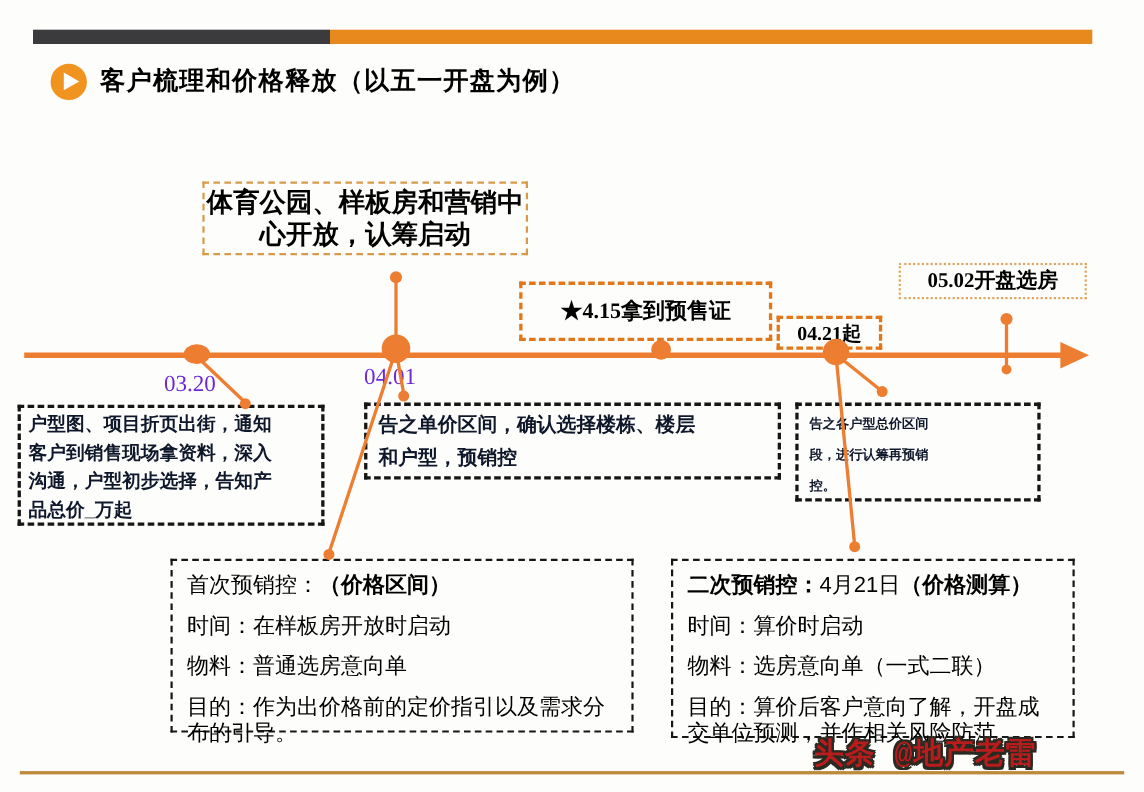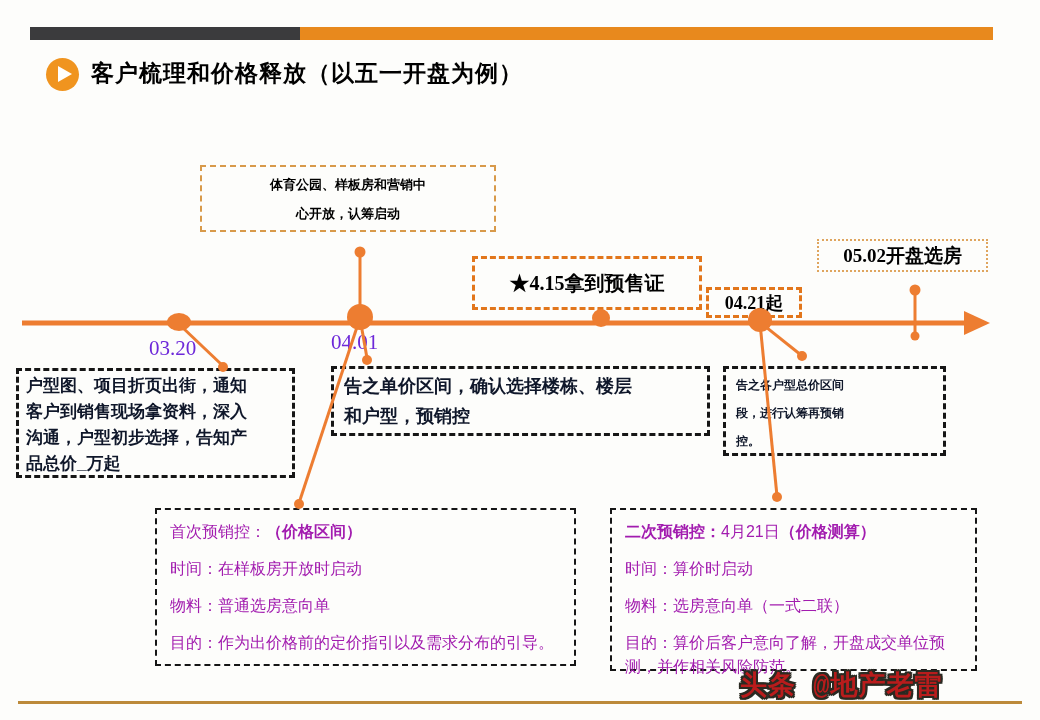--- a/index.html
+++ b/index.html
@@ -13,41 +13,41 @@
   .bar.orange{left:300px;width:693px;background:#e8891d;}
   
   .title-row{position:absolute;left:46px;top:58px;display:flex;align-items:flex-start;}
   .play{width:33px;height:33px;border-radius:50%;background:#f0941f;position:relative;flex:none;}
   .play::after{content:"";position:absolute;left:12px;top:8px;width:0;height:0;
     border-left:14px solid #fff;border-top:8.5px solid transparent;border-bottom:8.5px solid transparent;}
   .slide-title{margin-left:12px;font-family:"Liberation Serif",serif;font-weight:bold;
     font-size:23px;letter-spacing:1px;color:#000;}
   
   .callout{position:absolute;text-align:center;color:#000;font-weight:bold;box-sizing:border-box;}
-  .co-park{left:200px;top:165px;width:296px;height:67px;border:2px dashed #d89a4a;
-    font-size:13px;line-height:29px;padding-top:3px;}
+  .co-park{left:184px;top:165px;width:296px;height:67px;border:2px dashed #d89a4a;
+    font-size:24px;line-height:29px;padding-top:3px;}
   .co-cert{left:472px;top:256px;width:230px;height:54px;border:3px dashed #e2761b;
     font-size:20px;line-height:48px;font-family:"Liberation Serif",sans-serif;}
   .co-0421{left:706px;top:287px;width:96px;height:31px;border:3px dashed #e2761b;
     font-size:18px;line-height:27px;font-family:"Liberation Serif",sans-serif;}
   .co-open{left:817px;top:239px;width:171px;height:33px;border:2px dotted #dfa55e;
     font-size:19px;line-height:30px;font-family:"Liberation Serif",sans-serif;}
   
   .date-label{position:absolute;font-family:"Liberation Serif",serif;font-size:21px;color:#6d28d9;}
   .dl-0320{left:149px;top:336px;}
   .dl-0401{left:331px;top:330px;}
   
   .action{position:absolute;border:3px dashed #161616;box-sizing:border-box;
     font-weight:bold;color:#0f172a;background:transparent;}
   .act-left{left:16px;top:368px;width:279px;height:110px;font-size:17px;line-height:26px;padding:2px 7px;}
   .act-mid{left:331px;top:366px;width:379px;height:70px;font-size:18px;line-height:30px;padding:2px 10px;}
   .act-right{left:723px;top:366px;width:223px;height:90px;font-size:12px;line-height:28px;padding:2px 10px;}
   
   .detail{position:absolute;border:2.5px dashed #161616;box-sizing:border-box;
-    font-size:16px;color:#a21caf;padding:10px 13px;}
+    font-size:20px;color:#000000;padding:10px 13px;}
   .det-first{left:155px;top:508px;width:421px;height:158px;}
   .det-second{left:610px;top:508px;width:367px;height:163px;}
   .detail .row{margin-bottom:13px;line-height:24px;}
   .detail .row:last-child{margin-bottom:0;}
   .seg-b{font-weight:bold;}
   .seg-n{font-weight:normal;}
   
   .watermark{position:absolute;left:740px;top:667px;width:292px;text-align:left;
     font-weight:bold;font-size:27px;letter-spacing:1px;color:#b91c1c;
     text-shadow:-2px -2px 0 #2a2a22,2px -2px 0 #2a2a22,-2px 2px 0 #2a2a22,2px 2px 0 #2a2a22,0 2px 0 #2a2a22,0 -2px 0 #2a2a22,2px 0 0 #2a2a22,-2px 0 0 #2a2a22;font-family:Liberation Mono, monospace;}

